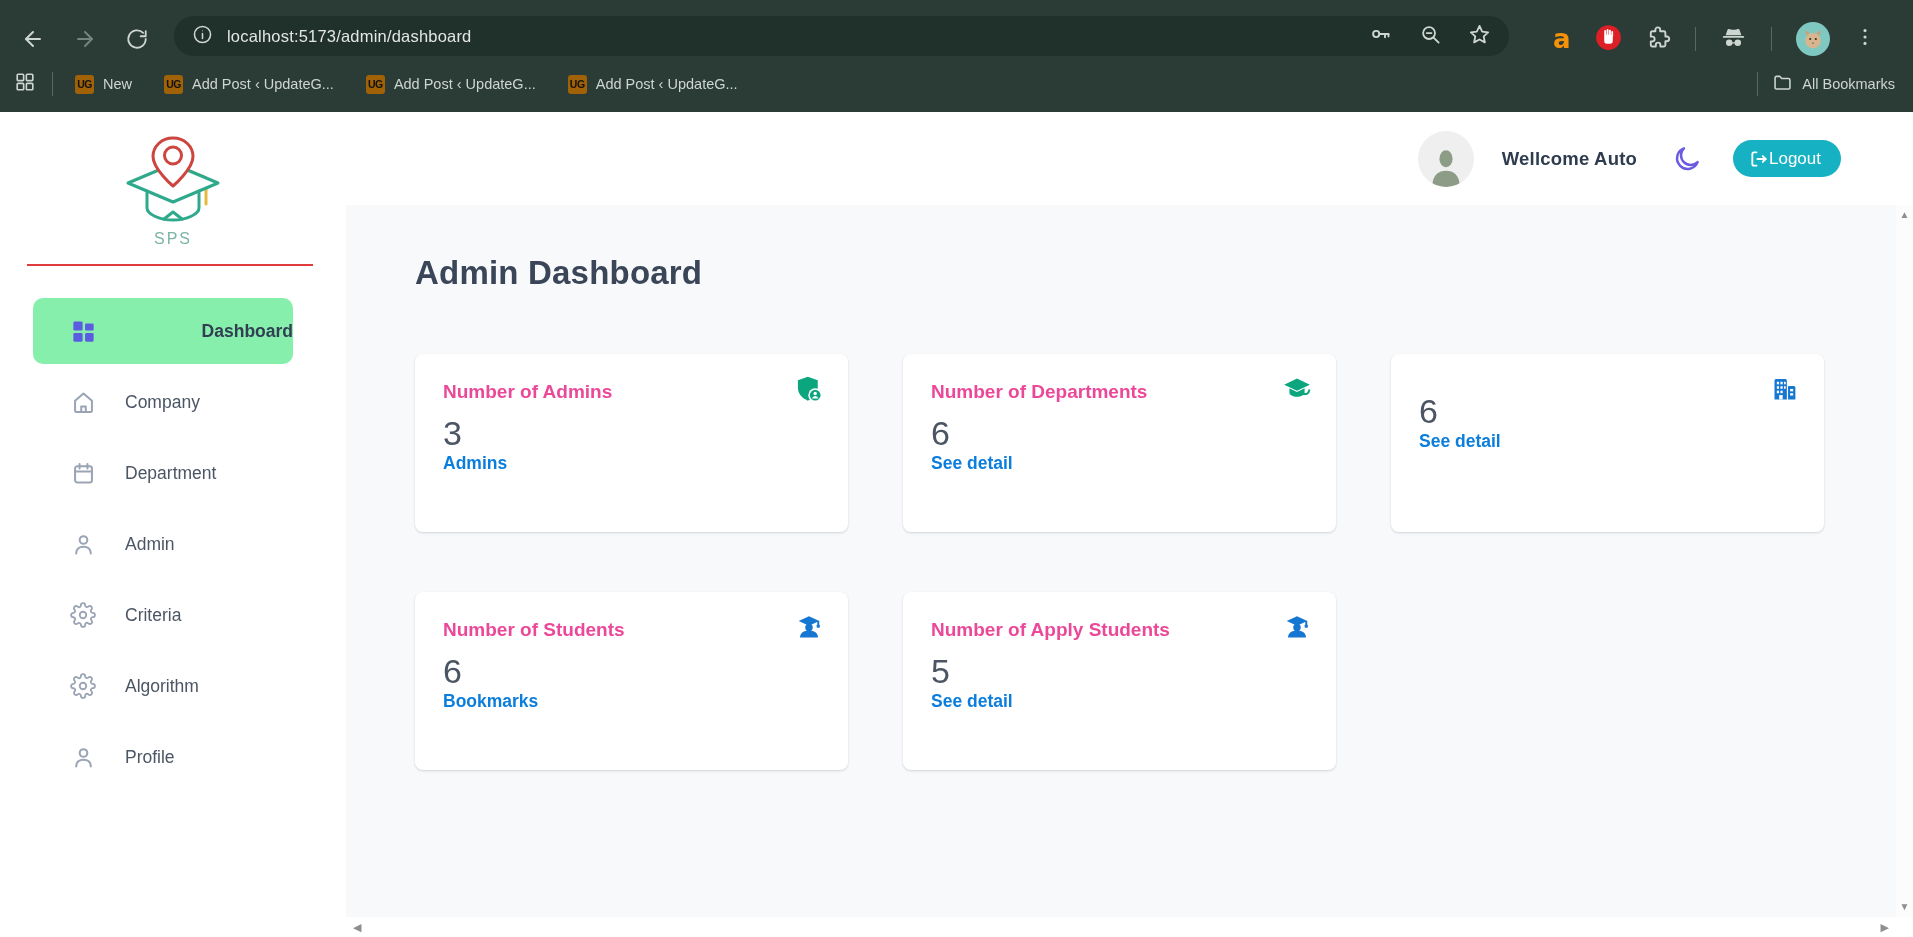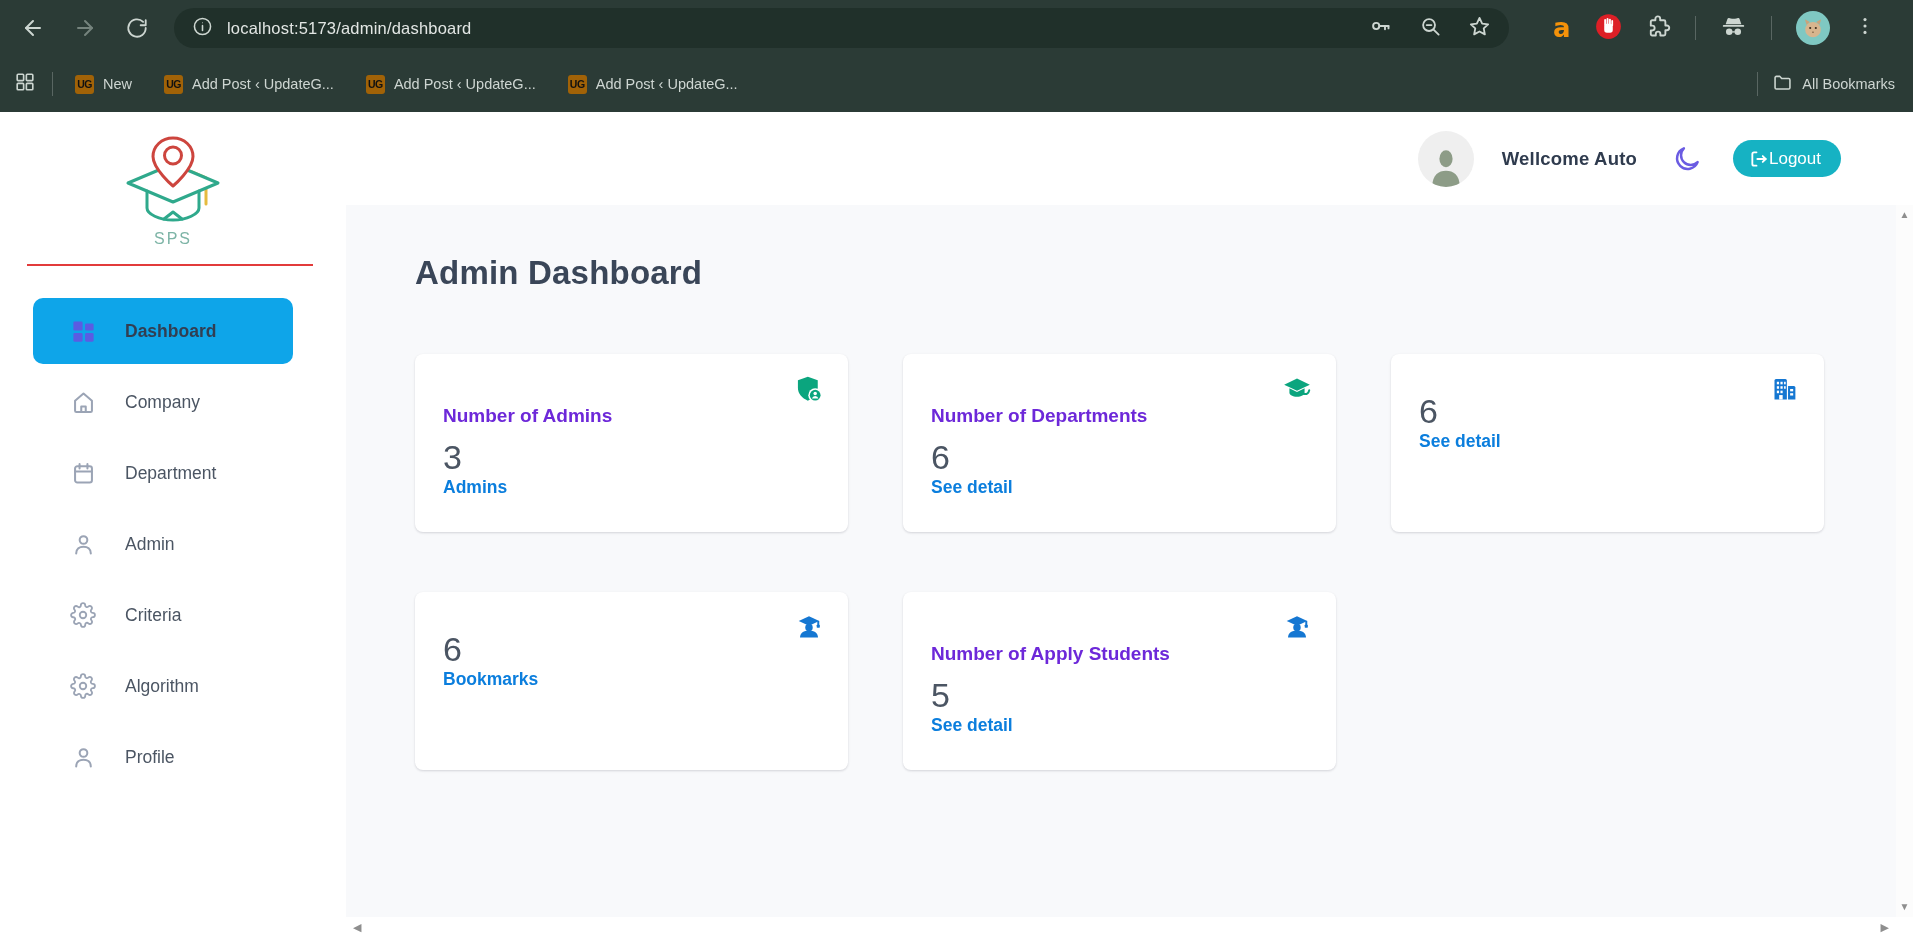--- a/index.html
+++ b/index.html
@@ -9,21 +9,21 @@
     --sidebar-icon:#9ba4b5; --title-color:#3a4658; --number-color:#4b5563; --red-line:#e23b3b;
     --logo-teal:#2fa98c; --logo-red:#cd453e; --logo-yellow:#e5bb3f; --content-bg:#f8f9fb;
     --card-bg:#ffffff; --avatar-olive:#8d9c87;
   }
   *{margin:0;padding:0;box-sizing:border-box;}
   html,body{width:1913px;height:937px;overflow:hidden;font-family:"Liberation Sans",sans-serif;background:#fff;}
   .stage{position:absolute;inset:0;width:1913px;height:937px;}
 
   
   .chrome{position:absolute;top:0;left:0;right:0;height:112px;background:var(--chrome-bg);}
-  .toolbar{height:56px;display:flex;align-items:center;padding:0 7px 0 16px;}
+  .toolbar{height:56px;display:flex;align-items:flex-end;padding:0 7px 0 16px;}
   .tb-icon{width:34px;height:34px;display:flex;align-items:center;justify-content:center;border-radius:50%;flex:0 0 auto;}
   .tb-icon svg{display:block;}
   .url-pill{margin-left:20px;width:1335px;height:40px;border-radius:20px;background:var(--chrome-pill);display:flex;align-items:center;padding:0 18px;}
   .url-text{margin-left:14px;font-size:16.5px;color:var(--chrome-text);letter-spacing:.2px;}
   .pill-spacer{flex:1;}
   .pill-icons{display:flex;align-items:center;gap:26px;}
   .ext-area{display:flex;align-items:center;margin-left:44px;gap:24px;}
   .v-sep{width:1px;height:24px;background:rgba(255,255,255,.22);}
   .amazon-a{font-size:26px;font-weight:700;color:#f5920a;line-height:1;font-family:"DejaVu Sans",sans-serif;}
   .avatar-chip{width:34px;height:34px;border-radius:50%;background:#7fc8c2;display:flex;align-items:center;justify-content:center;overflow:hidden;}
@@ -35,37 +35,37 @@
   .bm-right{margin-left:auto;display:flex;align-items:center;gap:14px;}
 
   
   .sidebar{position:absolute;top:112px;left:0;width:346px;bottom:0;background:#fff;}
   .logo-block{padding-top:24px;text-align:center;}
   .logo-block svg{display:block;margin:0 auto;}
   .logo-text{margin-top:2px;font-size:16px;letter-spacing:2px;color:#7db4a6;}
   .red-divider{margin:16px auto 0 27px;width:286px;height:0;border-top:2px solid var(--red-line);}
   .nav{margin-top:32px;}
   .nav-item{width:260px;height:66px;margin:5px 33px;border-radius:10px;display:flex;align-items:center;padding-left:37px;gap:28px;cursor:pointer;}
-  .nav-item.active{background:#0ea5e9;}
+  .nav-item.active{background:#86efac;justify-content:space-between;}
   .nav-item .nav-label{font-size:17.5px;color:var(--sidebar-text);font-weight:500;}
   .nav-item.active .nav-label{color:#323e52;font-weight:600;}
   .nav-ic{width:27px;height:27px;flex:0 0 auto;}
 
   .main{position:absolute;top:112px;left:346px;right:0;bottom:0;background:var(--content-bg);}
   .topbar{position:absolute;top:0;left:0;right:0;height:93px;background:#fff;display:flex;align-items:center;justify-content:flex-end;padding-right:72px;}
   .hdr-avatar{width:56px;height:56px;border-radius:50%;background:#efefef;display:flex;align-items:flex-end;justify-content:center;overflow:hidden;margin-right:28px;}
   .welcome{font-size:18.5px;font-weight:700;color:#2f3b4e;letter-spacing:.2px;}
   .moon-btn{margin-left:32px;width:36px;height:36px;display:flex;align-items:center;justify-content:center;cursor:pointer;}
   .logout-btn{margin-left:28px;height:37px;padding:0 20px 0 16px;border:none;border-radius:999px;background:var(--logout-teal);color:#fff;font-size:17px;font-family:"Liberation Sans",sans-serif;display:flex;align-items:center;cursor:pointer;}
 
   .content{position:absolute;top:93px;left:0;right:17px;bottom:20px;background:var(--content-bg);padding:49px 0 0 69px;overflow:hidden;}
   .page-title{font-size:33px;font-weight:700;color:var(--title-color);letter-spacing:.2px;}
   .cards{margin-top:62px;display:grid;grid-template-columns:repeat(3,433px);gap:60px 55px;}
   .card{position:relative;width:433px;height:178px;background:var(--card-bg);border-radius:8px;box-shadow:0 1px 2px rgba(16,24,40,.06),0 1px 3px rgba(16,24,40,.1);padding:27px 28px;}
-  .card-title{font-size:19px;font-weight:700;color:#6d28d9;margin-top:24px;}
+  .card-title{font-size:19px;font-weight:700;color:#ec4899;}
   .card-icon{position:absolute;top:21px;right:25px;width:28px;height:28px;}
   .card-value{margin-top:11px;font-size:34px;font-weight:400;color:var(--number-color);}
   .card-link{display:inline-block;font-size:17.5px;font-weight:700;color:var(--accent-blue);text-decoration:none;cursor:pointer;}
 
   
   .vscroll{position:absolute;top:93px;right:0;width:17px;bottom:20px;background:#fcfcfc;}
   .vscroll .arr{position:absolute;left:0;right:0;text-align:center;color:#8e8e8e;font-size:10px;line-height:10px;}
   .vscroll .arr.up{top:5px;} .vscroll .arr.down{bottom:5px;}
   .hscroll{position:absolute;left:0;right:17px;bottom:0;height:20px;background:#fff;}
   .hscroll .arr{position:absolute;top:4px;color:#8e8e8e;font-size:11px;line-height:12px;}
@@ -395,20 +395,21 @@
                 <rect x="16.4" y="12" width="2.6" height="2"></rect>
                   <rect x="16.4" y="15.6" width="2.6" height="2"></rect>
               </g>
             </svg>
           </span>
           <div class="card-value">6</div>
           <a class="card-link">See detail</a>
         </div>
 
         <div class="card">
+          <div class="card-title">Number of Students</div>
           <span class="card-icon">
             <svg width="28" height="28" viewBox="0 0 24 24">
               <g fill="#1577d2">
                 <path d="M3.2 6.9 L12 2.8 L20.8 6.9 L12 11 Z"></path>
                 <rect x="19.1" y="6.8" width="1.7" height="3.6"></rect>
                 <rect x="18.6" y="10" width="2.7" height="2.6" rx="0.5"></rect>
                 <circle cx="12" cy="12.4" r="3.2"></circle>
                 <path d="M4.3 21 c0-4 3.3-6.1 7.7-6.1 s7.7 2.1 7.7 6.1 Z"></path>
               </g>
             </svg>

